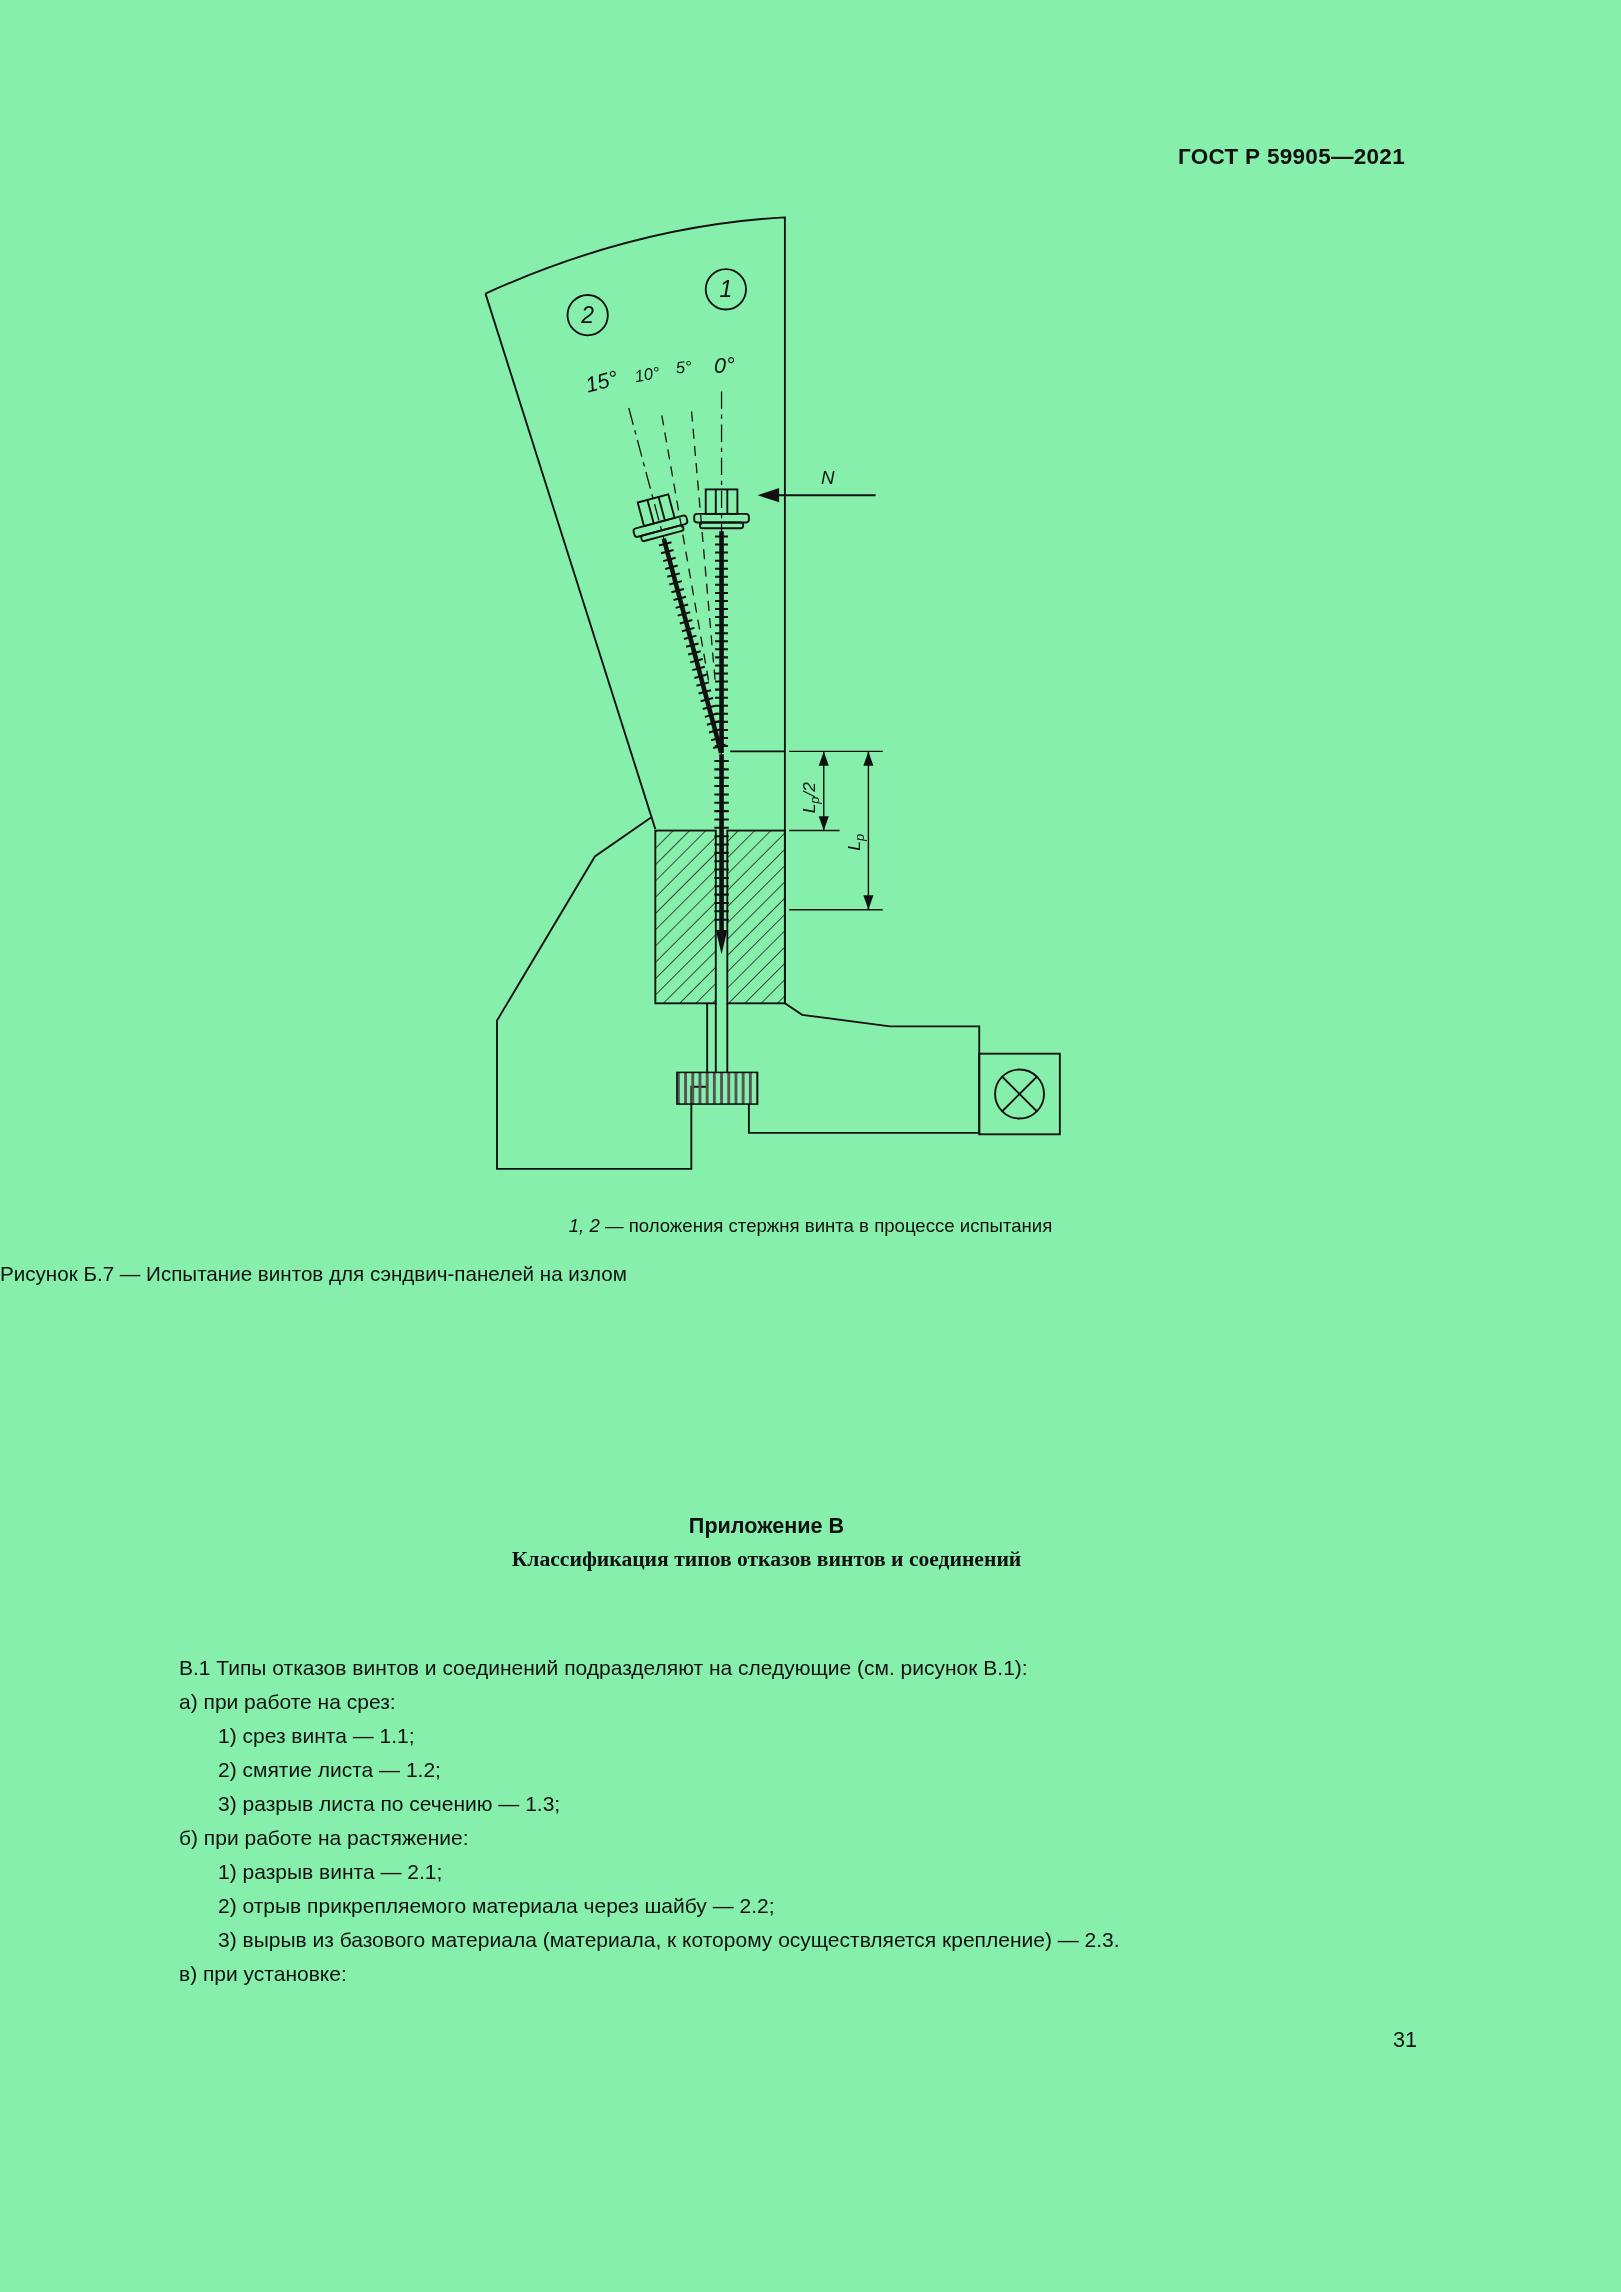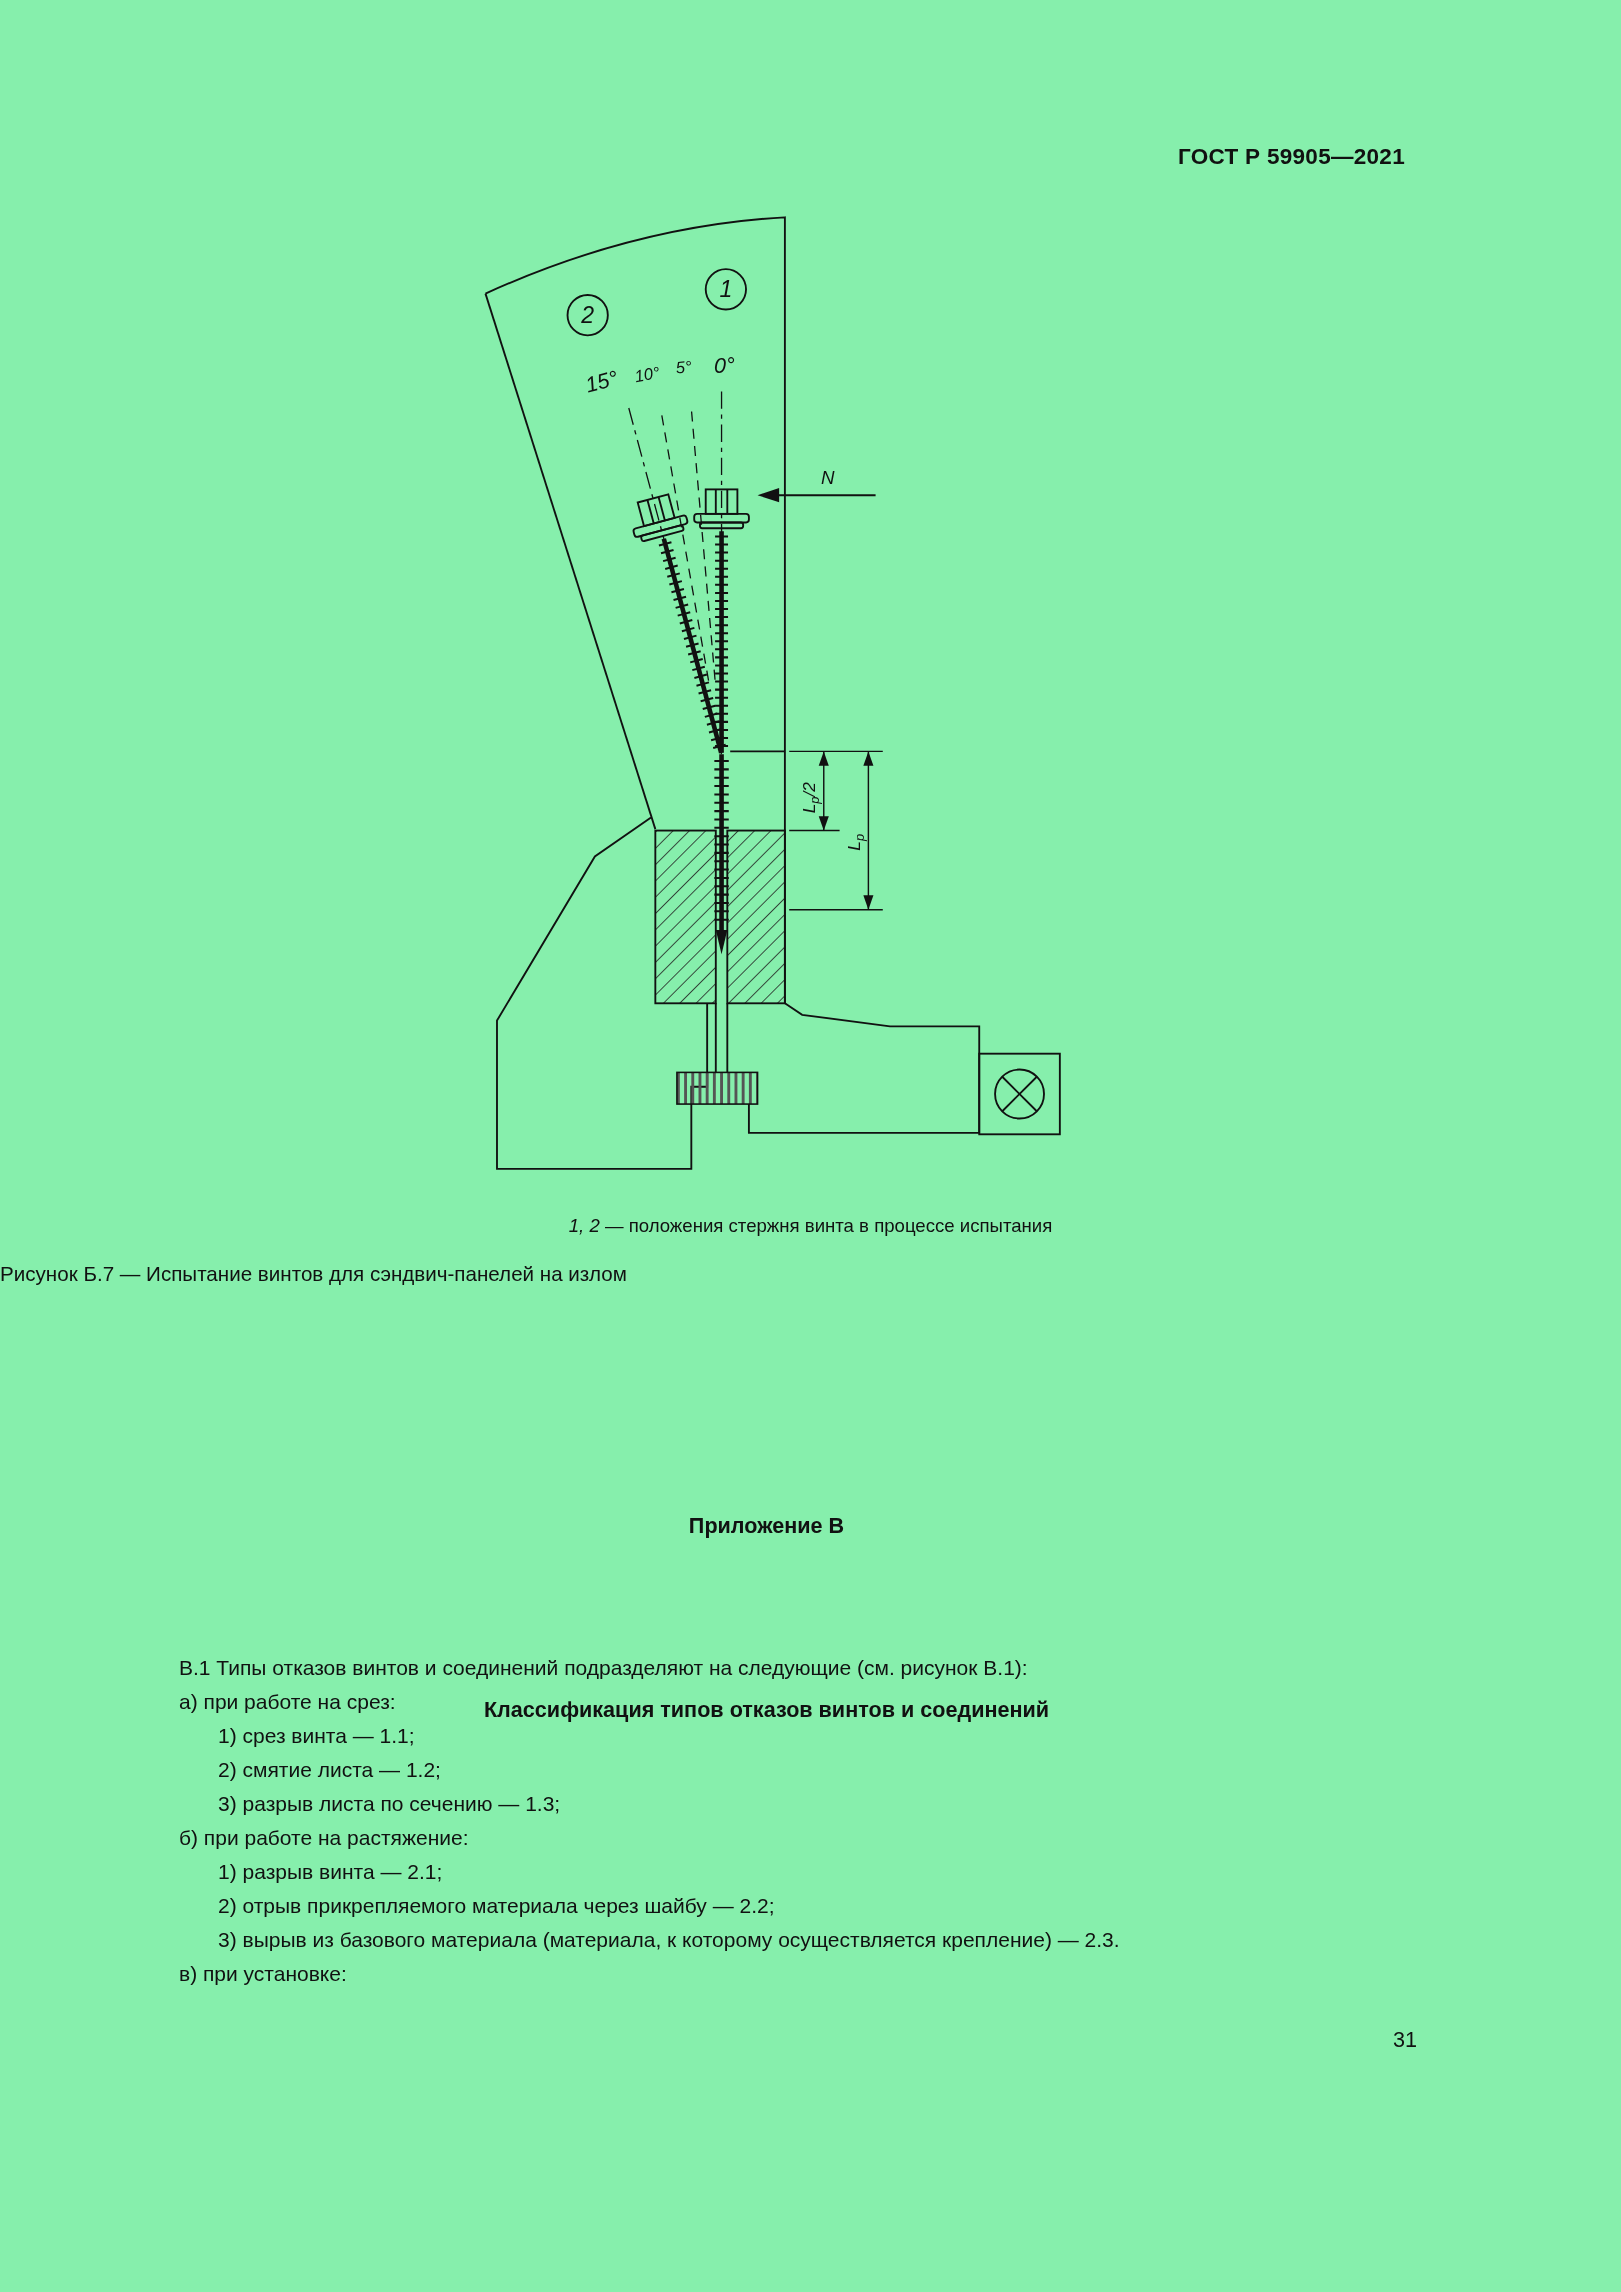--- a/index.html
+++ b/index.html
@@ -28,21 +28,21 @@
   .figure-caption {
     position:absolute; top:1262px; left:0; width:1621px;
     font-size:20.6px;
   }
   .appendix-title, .appendix-subtitle, .section-heading {
     position:absolute; left:0; width:1533px;
     text-align:center; font-weight:bold; font-size:21.6px;
   }
   .appendix-title { top:1513px; }
   .appendix-subtitle { top:1546px; }
-  .section-heading { top:1697px; }
+  .section-heading { top:1547px;font-family:Liberation Serif, serif; }
   .body-text {
     position:absolute; left:179px; top:1651px; width:1274px;
     font-size:21px; line-height:34px;
   }
   .body-text p { margin:0; }
   .body-text .sub { padding-left:39px; }
   .page-number {
     position:absolute; top:2027px; right:204px;
     font-size:21.6px;
   }

